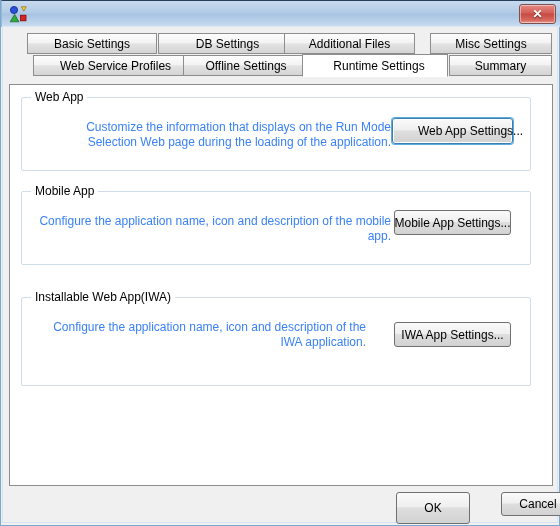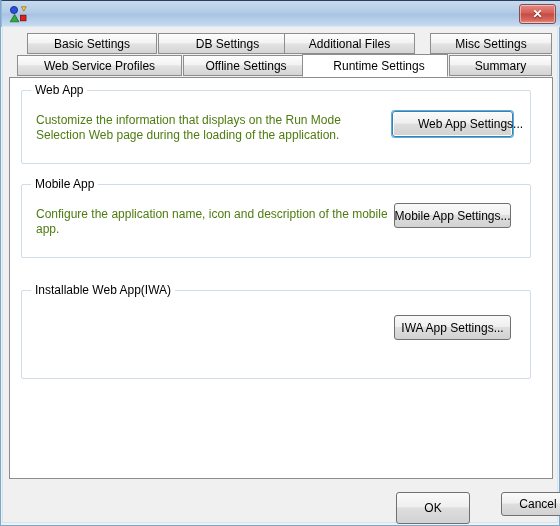--- a/index.html
+++ b/index.html
@@ -130,26 +130,27 @@
     background: #ffffff;
     border-bottom: 1px solid #ffffff;
     height: 23px;
     top: 21px;
     border-top: 1px solid #8d8d8d;
     z-index: 5;
     padding-left: 8px;
   }
   .tabpage {
     position: absolute;
-    left: 0; top: 44px;
+    left: 0; top: 51px;
     width: 544px;
     height: 402px;
     box-sizing: border-box;
     border: 1px solid #8d8d8d;
     background: #ffffff;
+    text-align: right;
   }
 
   
   .group {
     position: absolute;
     box-sizing: border-box;
     border: 1px solid #d0dce8;
     border-radius: 2px;
     background: transparent;
   }
@@ -160,21 +161,21 @@
     background: #ffffff;
     padding: 0 4px;
     font-size: 12px;
     color: #000000;
     white-space: nowrap;
   }
   .group-desc {
     position: absolute;
     left: 14px;
     font-size: 12px;
-    color: #4d7c0f;
+    color: #3b82f6;
     line-height: 15px;
   }
 
   
   .btn {
     position: absolute;
     box-sizing: border-box;
     border: 1px solid #707070;
     border-radius: 3px;
     background: linear-gradient(to bottom, #fafafa 0%, #efefef 46%, #dedede 50%, #d2d2d2 100%);
@@ -231,21 +232,21 @@
       <div class="tab row1" style="left:149px; width:139px;align-items:center;">
         <span>DB Settings</span>
       </div>
       <div class="tab row1" style="left:275px; width:131px;">
         <span>Additional Files</span>
       </div>
       <div class="tab row1" style="left:421px; width:122px;">
         <span>Misc Settings</span>
       </div>
 
-      <div class="tab row2" style="left:8px;   width:165px;">
+      <div class="tab row2" style="left:24px;   width:165px;">
         <span>Web Service Profiles</span>
       </div>
       <div class="tab row2" style="left:174px; width:126px;">
         <span>Offline Settings</span>
       </div>
       <div class="tab row2 selected" style="left:293px; width:146px;">
         <span>Runtime Settings</span>
       </div>
       <div class="tab row2" style="left:440px; width:103px;">
         <span>Summary</span>
@@ -265,20 +266,21 @@
       <div class="group" style="left:11px; top:106px; width:510px; height:74px;">
         <span class="group-legend">Mobile App</span>
         <span class="group-desc" style="top:22px; width:355px;">Configure the application name, icon and description of the mobile app.</span>
         <div class="btn" style="left:372px; top:18px; width:117px; height:25px;">
           <span>Mobile App Settings...</span>
         </div>
       </div>
 
       <div class="group" style="left:11px; top:212px; width:510px; height:89px;">
         <span class="group-legend">Installable Web App(IWA)</span>
+        <span class="group-desc" style="top:22px; width:330px;">Configure the application name, icon and description of the IWA application.</span>
         <div class="btn" style="left:372px; top:24px; width:117px; height:25px;">
           <span>IWA App Settings...</span>
         </div>
       </div>
 
     </div>
   </div>
 
   <div class="bottombar">
     <div class="btn" style="left:395px; top:14px; width:74px; height:32px;">

